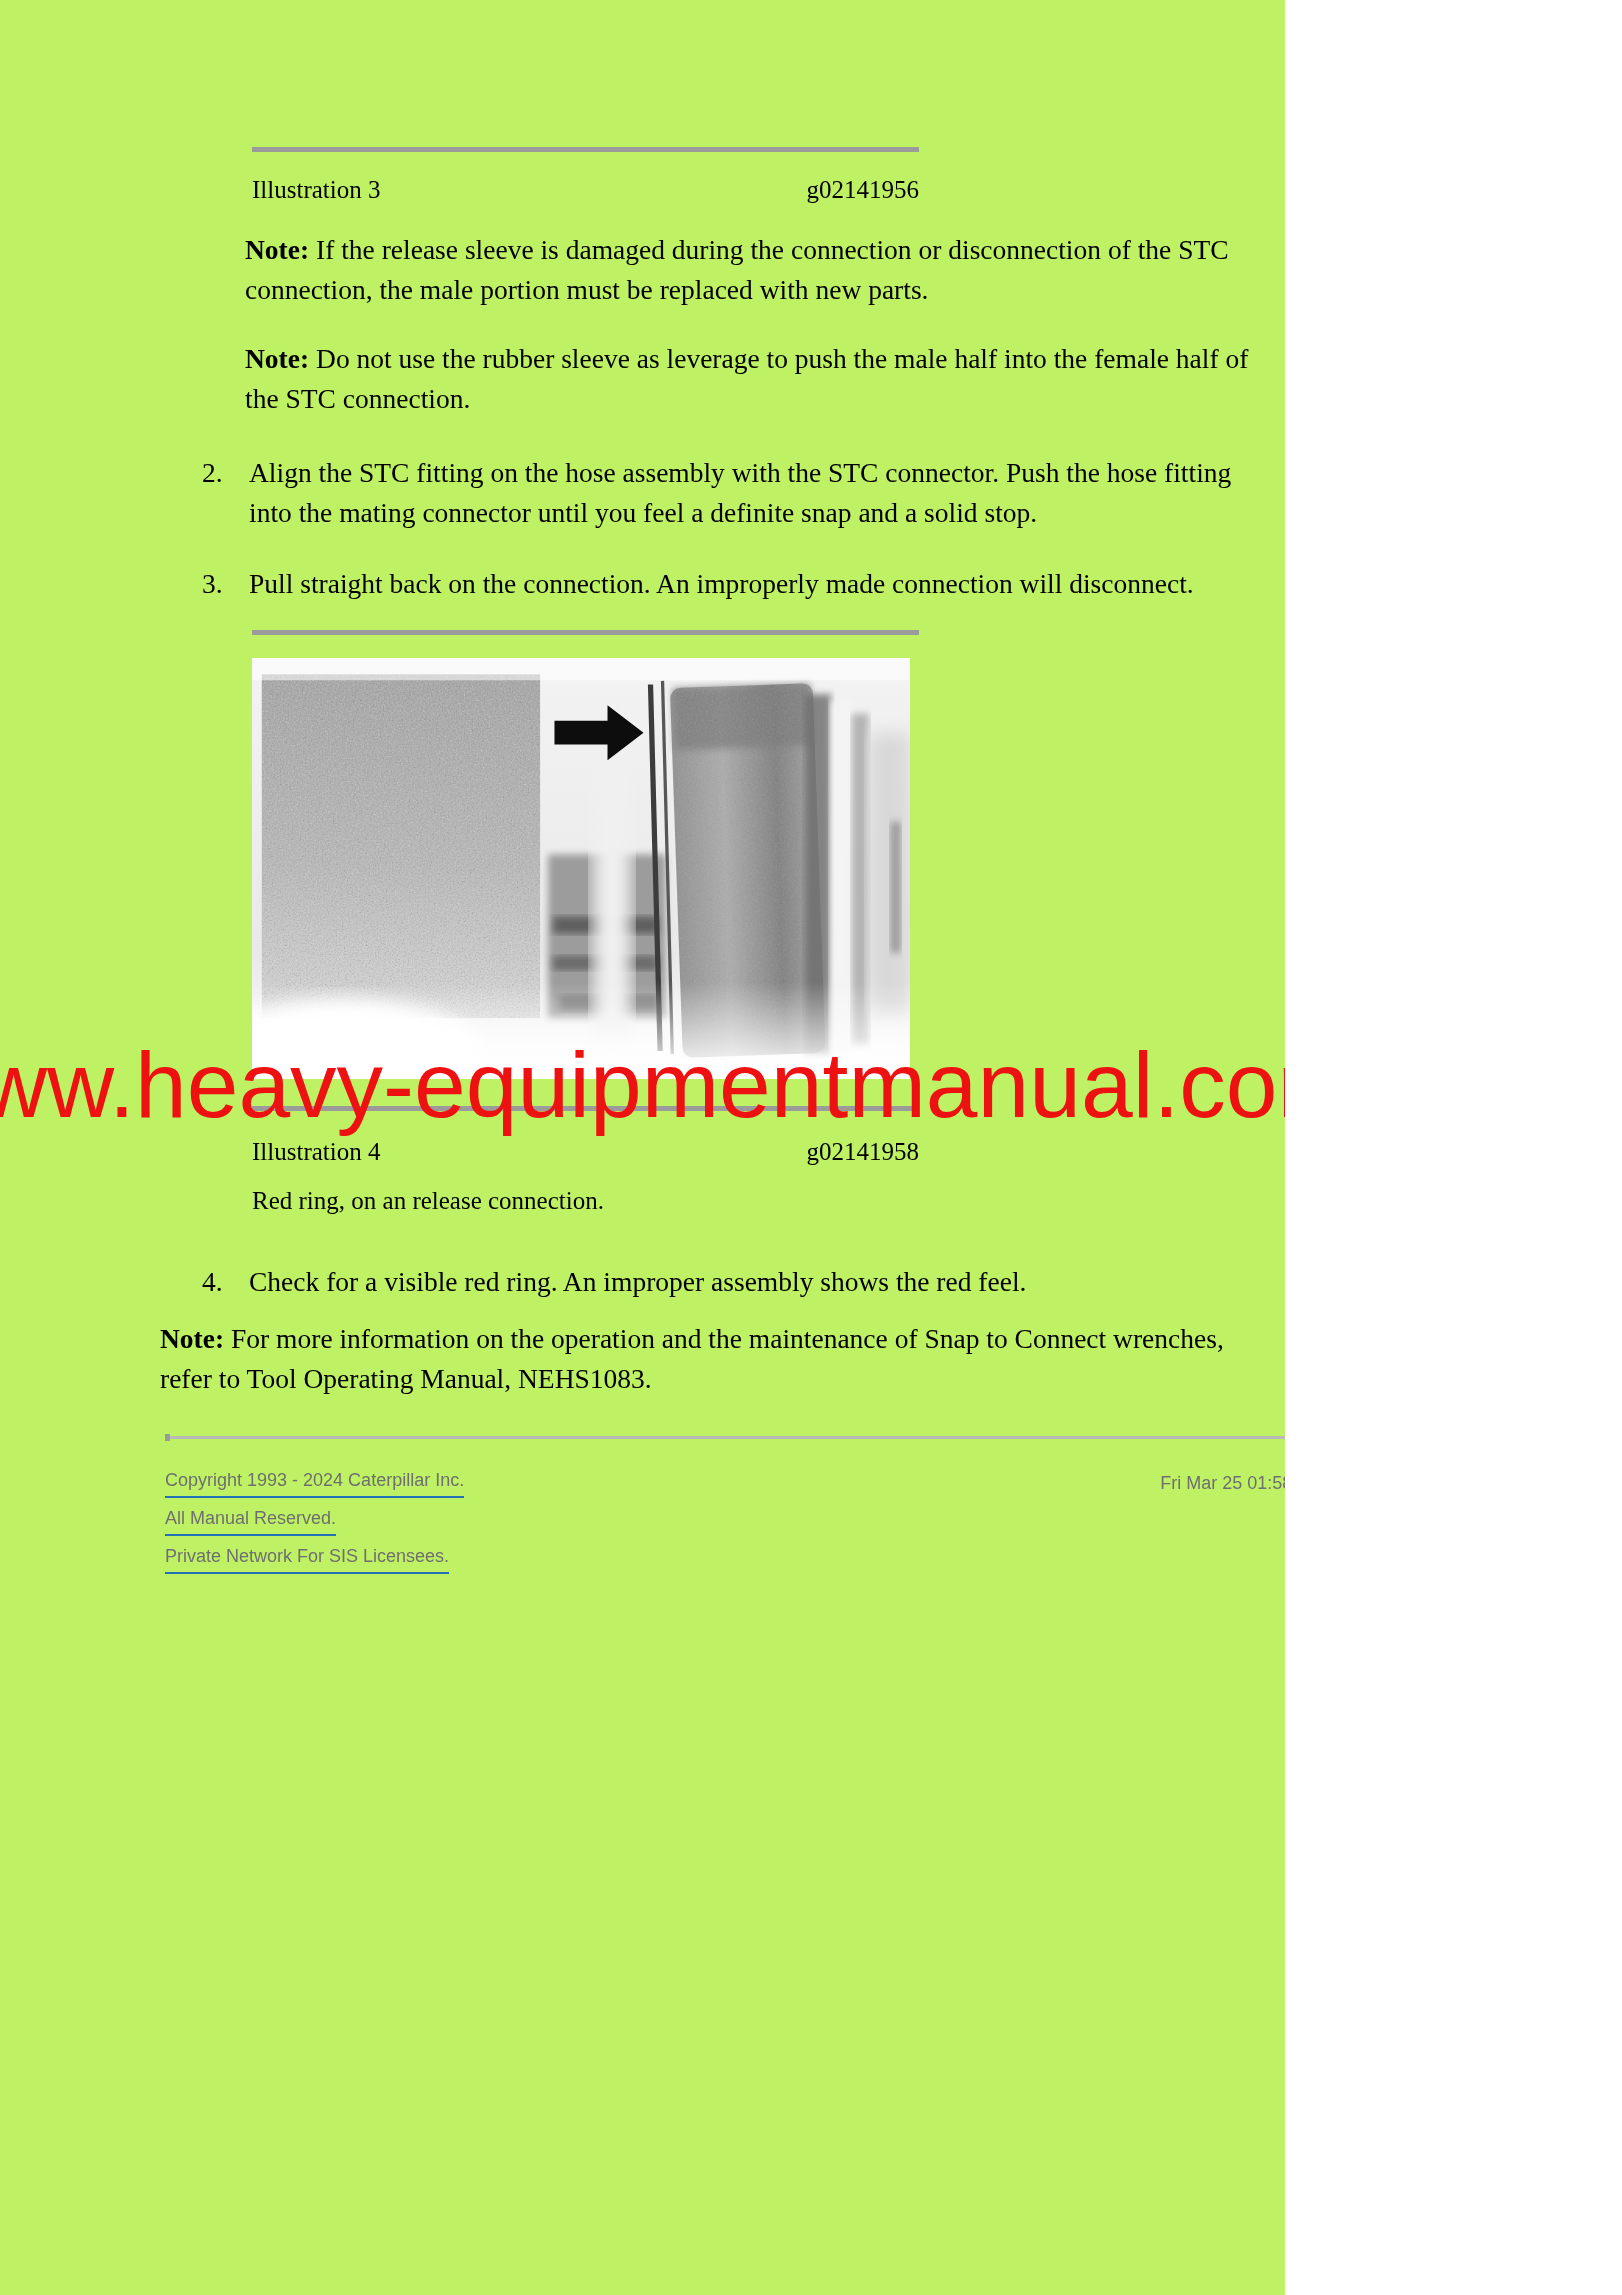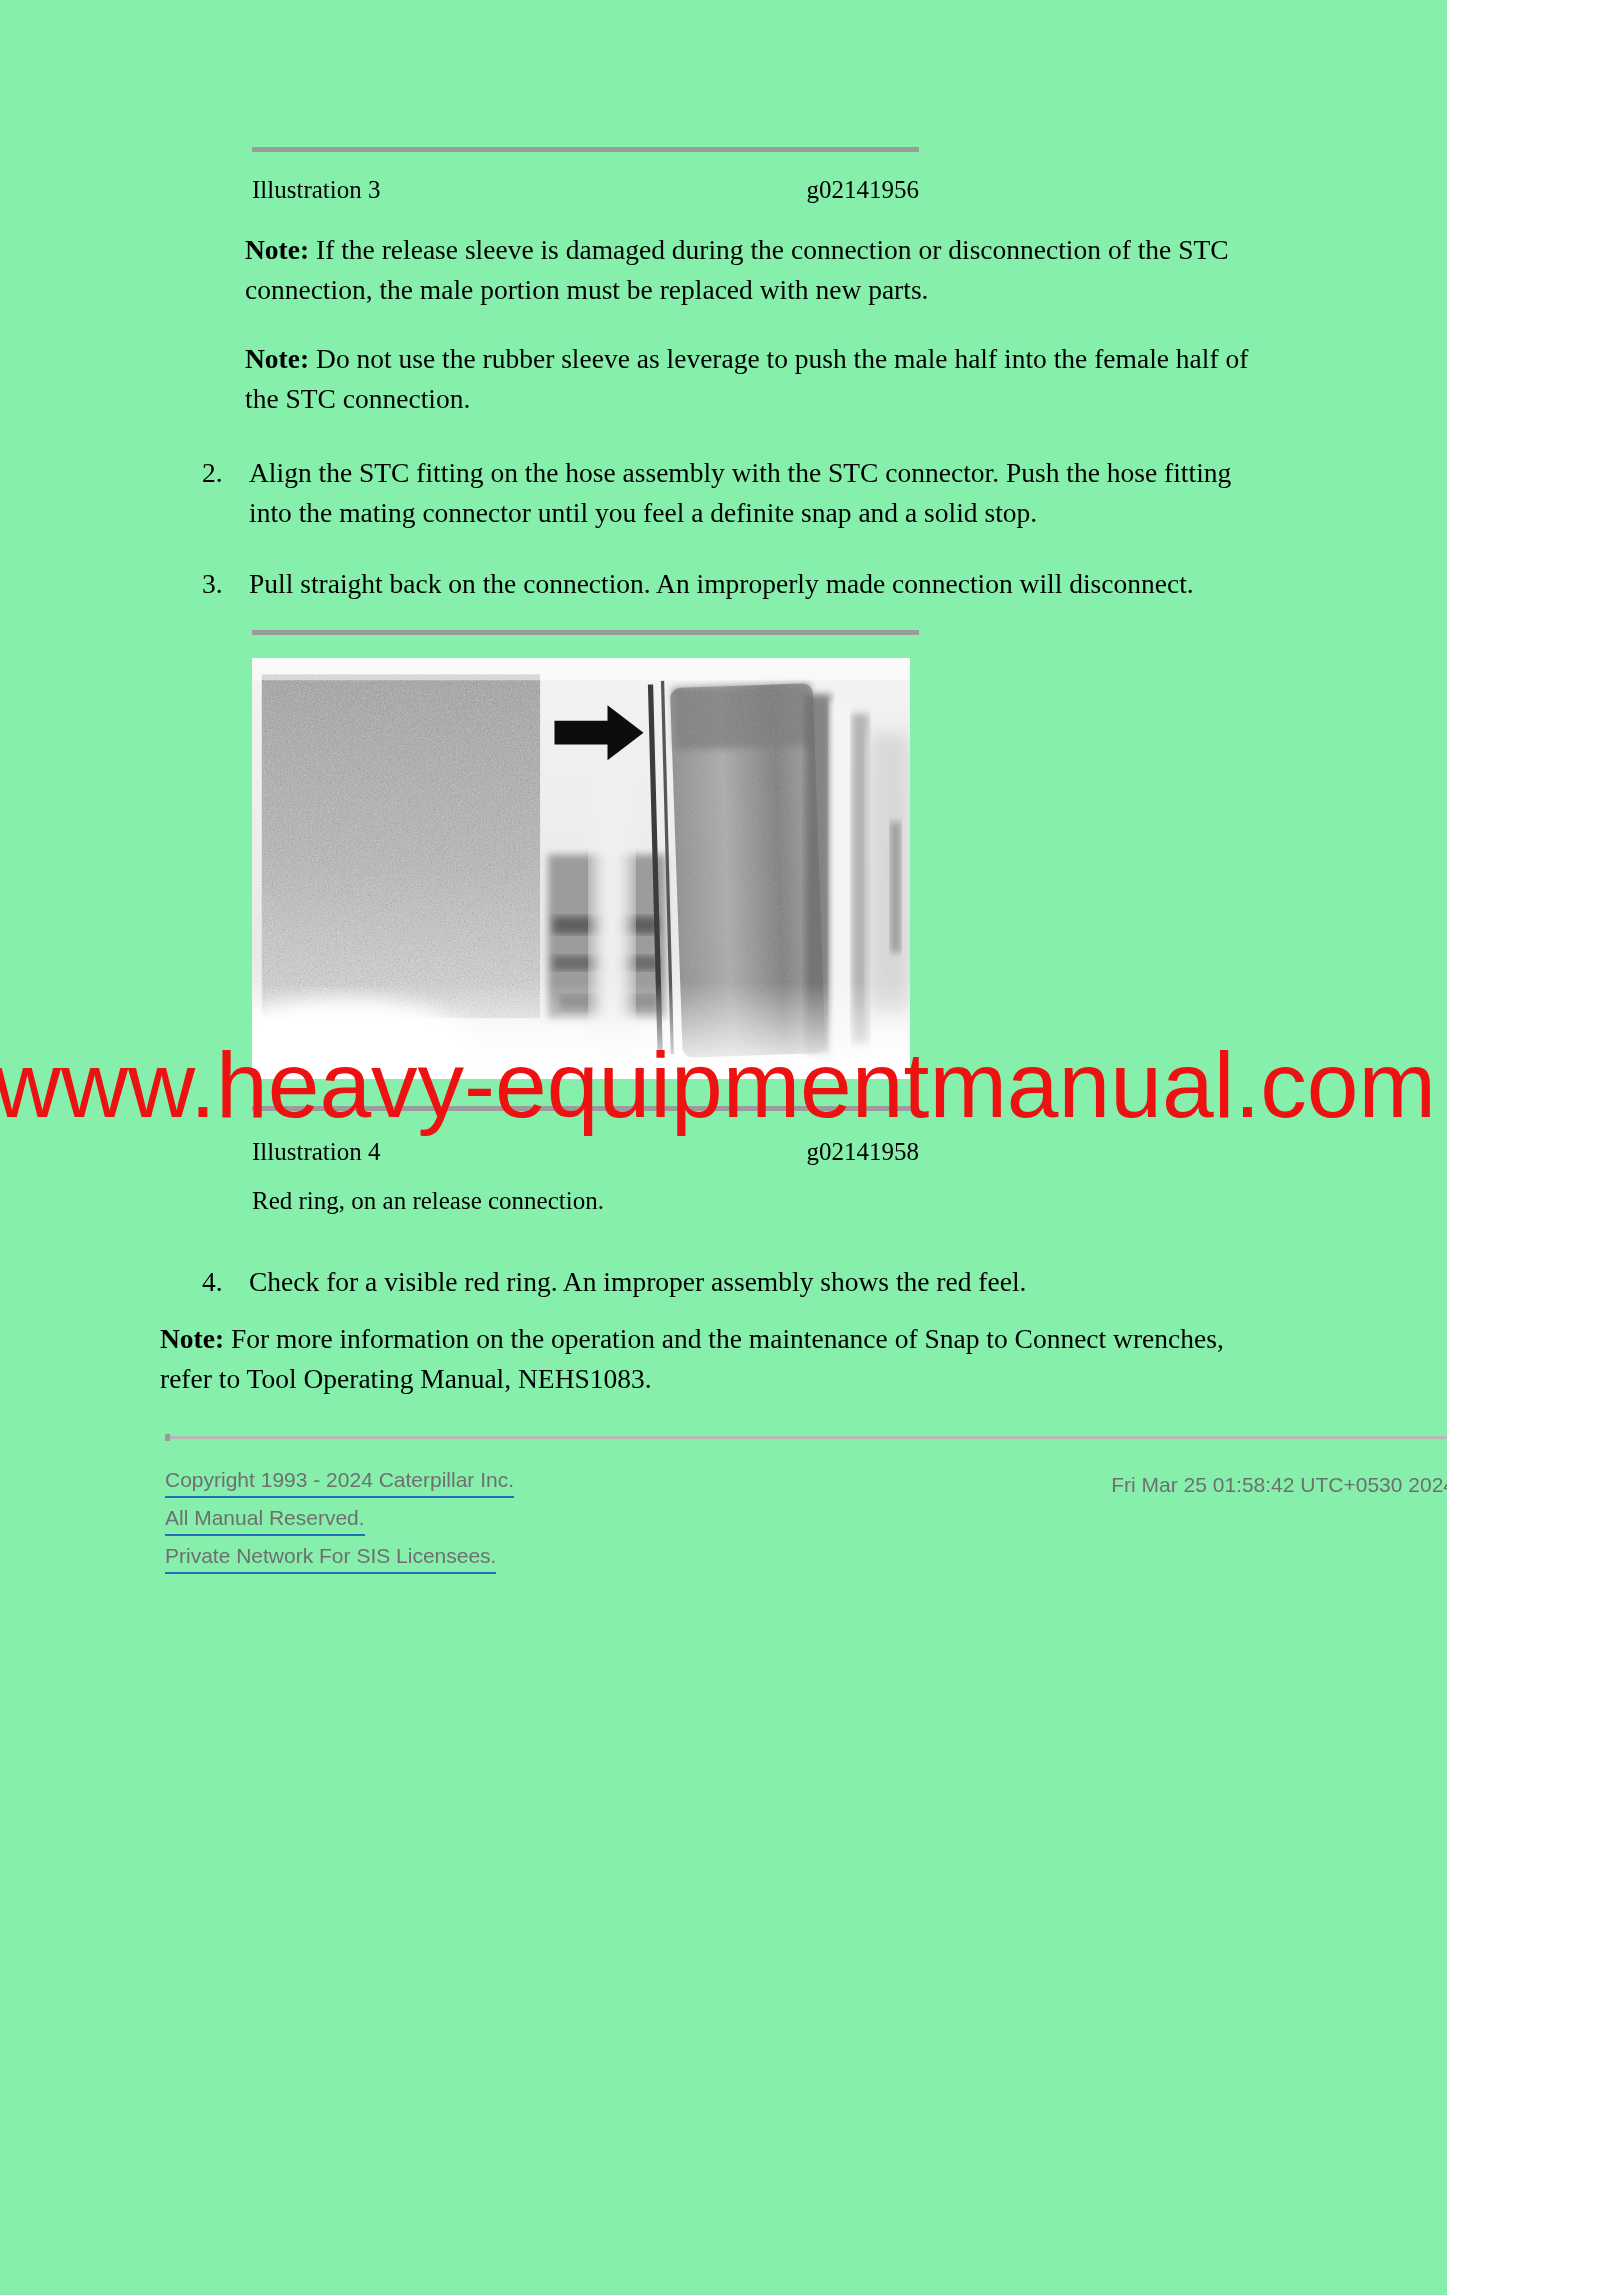--- a/index.html
+++ b/index.html
@@ -5,22 +5,22 @@
   :root{
     --watermark-red:#ee1111;
     --link-underline:#2271b8;
     --footer-text:#6f6f6f;
     --illustration-bar:#9b9b9b;
     --divider:#b8b8b8;
   }
   html,body{margin:0;padding:0;background:#fff;}
   .page{
     position:relative;
-    width:1447px;height:2295px;
-    background:#86efac;
+    width:1285px;height:2295px;
+    background:#bef264;
     font-family:"Liberation Serif","DejaVu Serif",serif;
     color:#000;
     overflow:hidden;
   }
   .il-bar{
     position:absolute;left:252px;width:667px;height:4.6px;
     background:var(--illustration-bar);
   }
   .il-caption-row{
     position:absolute;left:252px;width:667px;
@@ -59,23 +59,23 @@
   .footer-divider{
     position:absolute;left:165px;top:1436px;width:1290px;height:2.6px;
     background:var(--divider);
   }
   .footer-divider::before{
     content:"";position:absolute;left:0;top:-2px;width:4.6px;height:6.5px;
     background:#9a9a9a;
   }
   .footer-row{
     position:absolute;left:165px;width:1290px;
-    display:flex;justify-content:space-between;align-items:flex-end;
+    display:flex;justify-content:space-between;align-items:center;
     font-family:"Liberation Sans","DejaVu Sans",sans-serif;
-    font-size:21px;line-height:26px;
+    font-size:18px;line-height:26px;
     color:var(--footer-text);
   }
   .footer-link{
     display:inline-block;
     color:var(--footer-text);
     text-decoration:none;
     border-bottom:2.6px solid var(--link-underline);
     padding-bottom:3.3px;
     cursor:pointer;
   }

